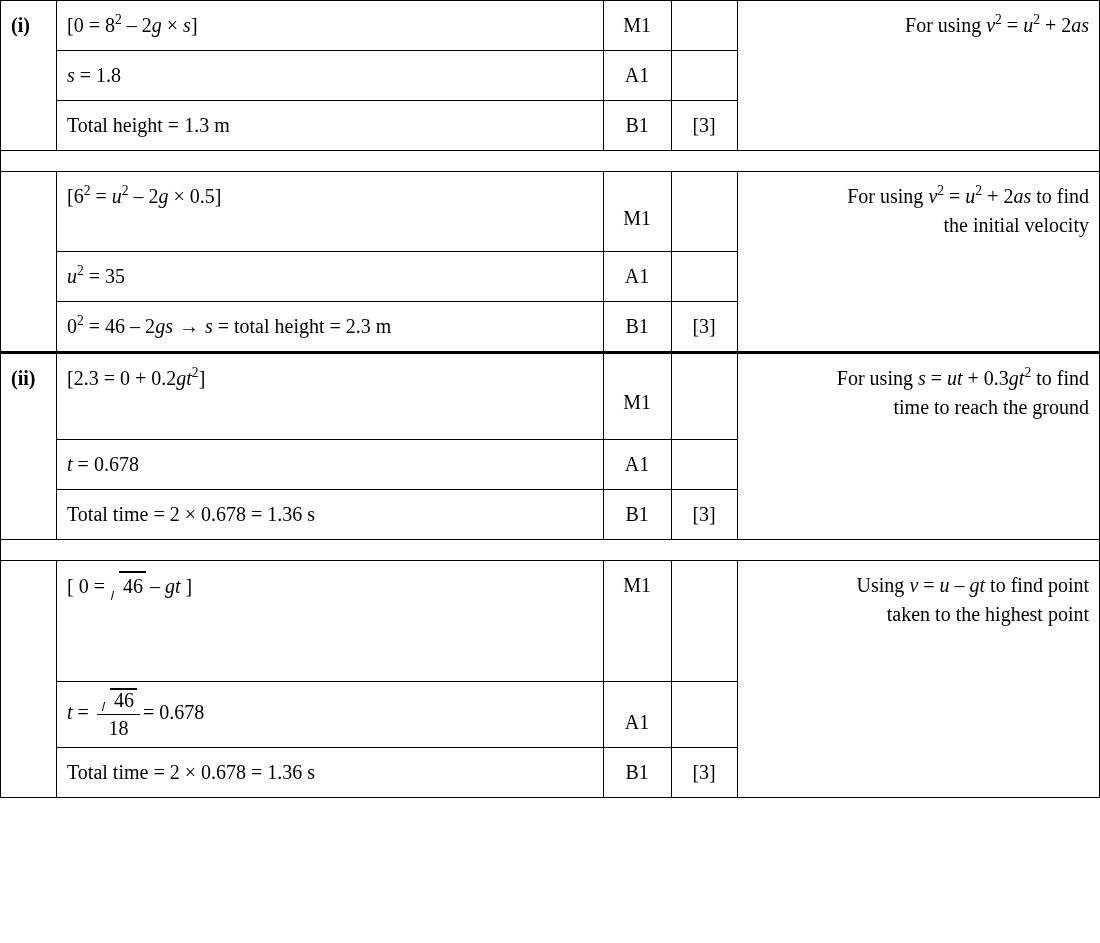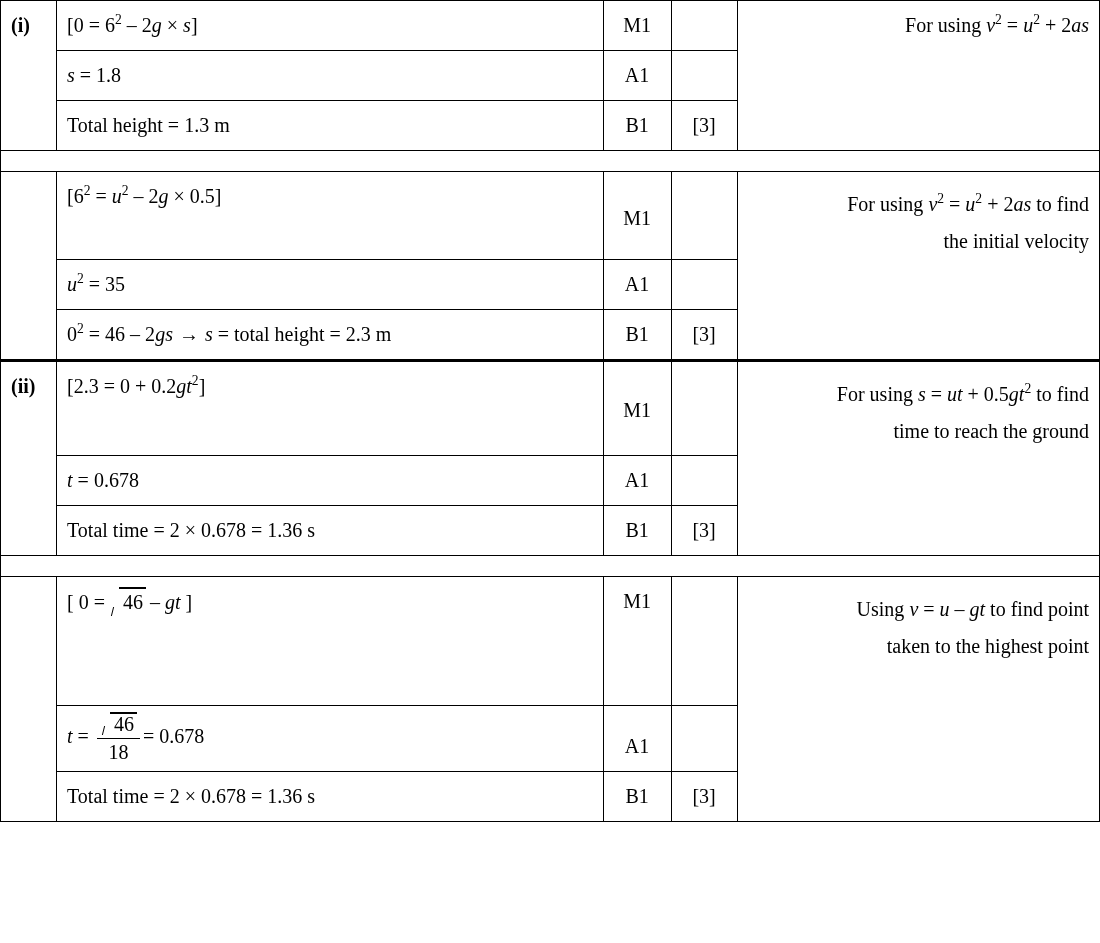--- a/index.html
+++ b/index.html
@@ -69,21 +69,21 @@
     border-left: none;
     border-right: none;
   }
   td.nb-top { border-top: none; }
   td.nb-bottom { border-bottom: none; }
   td.nb-left { border-left: none; }
   td.nb-right { border-right: none; }
 
   .thick-top { border-top: 3px solid #000 !important; }
 
-  .line { display: block; margin-top: 8px; }
+  .line { display: block; }
   .gap-30 { height: 30px; }
   .gap-36 { height: 36px; }
   .gap-70 { height: 70px; }
 
   i, .it { font-style: italic; }
   sup { font-size: 0.68em; vertical-align: super; line-height: 0; }
 
   
   .sqrt {
     display: inline-block;
@@ -134,21 +134,21 @@
         <col class="c-work">
         <col class="c-mark">
         <col class="c-score">
         <col class="c-comment">
   </colgroup>
   <tbody>
 
   <tr>
     <td class="part nb-top nb-left" rowspan="3">(i)</td>
     <td class="work nb-top">
-      <span><span>[0 = 6</span><sup>2</sup><span> – 2</span><i>g</i><span> × </span><i>s</i><span>]</span></span>
+      <span><span>[0 = 8</span><sup>2</sup><span> – 2</span><i>g</i><span> × </span><i>s</i><span>]</span></span>
     </td>
     <td class="mark nb-top">M1</td>
     <td class="score nb-top"></td>
     <td class="comment nb-top nb-right" rowspan="3">
       <span>For using </span><i>v</i><sup>2</sup><span> = </span><i>u</i><sup>2</sup><span> + 2</span><i>as</i>
     </td>
   </tr>
   <tr>
     <td class="work">
       <i>s</i><span> = 1.8</span>
@@ -198,21 +198,21 @@
 
   <tr>
     <td class="part nb-left thick-top" rowspan="3">(ii)</td>
     <td class="work thick-top">
       <span>[2.3 = 0 + 0.2</span><i>gt</i><sup>2</sup><span>]</span>
       <span class="gap-36 line"></span>
     </td>
     <td class="mark thick-top" style="padding-top:34px">M1</td>
     <td class="score thick-top"></td>
     <td class="comment nb-right thick-top" rowspan="3">
-      <span class="line"><span>For using </span><i>s</i><span> =  </span><i>ut</i><span> + 0.5</span><i>gt</i><sup>2</sup><span> to find</span></span>
+      <span class="line"><span>For using </span><i>s</i><span> =  </span><i>ut</i><span> + 0.3</span><i>gt</i><sup>2</sup><span> to find</span></span>
       <span class="line">time to reach the ground</span>
     </td>
   </tr>
   <tr>
     <td class="work">
       <i>t</i><span> = 0.678</span>
     </td>
     <td class="mark">A1</td>
     <td class="score"></td>
   </tr>

